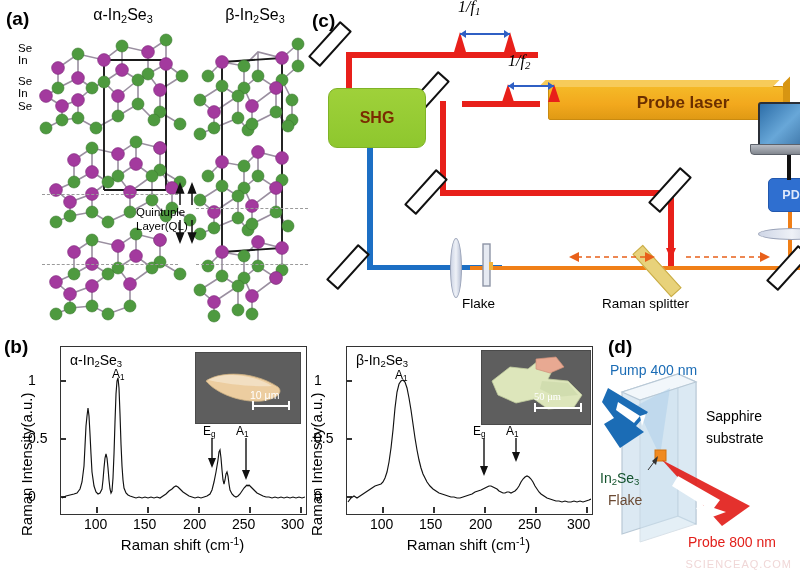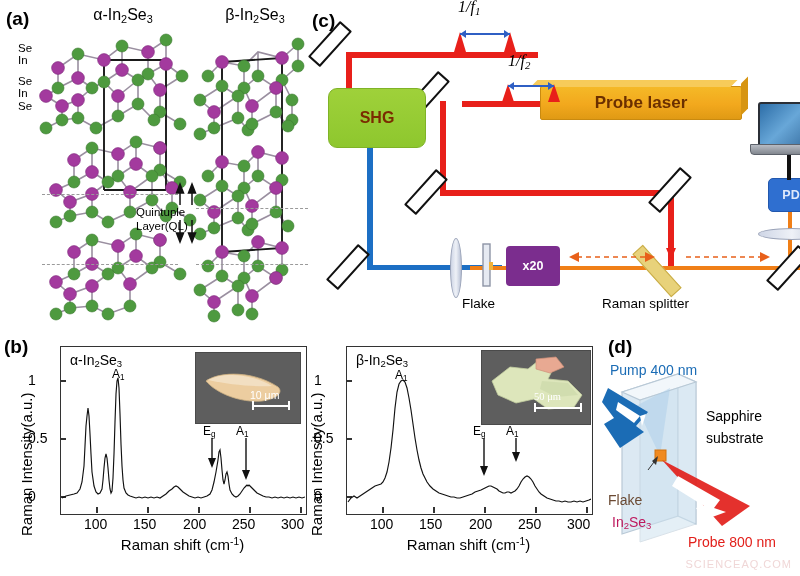--- a/index.html
+++ b/index.html
@@ -351,21 +351,21 @@
   <div class="beam orangebeam" style="left:360px;top:266px;width:135px;height:4px;"></div>
   <div class="beam orangebeam" style="left:478px;top:178px;width:4px;height:90px;"></div>
 
   <div class="mirror" style="left:12px;top:20px;width:12px;height:44px;transform:rotate(42deg);"></div>
   <div class="mirror" style="left:110px;top:70px;width:12px;height:44px;transform:rotate(42deg);"></div>
   <div class="mirror" style="left:108px;top:168px;width:12px;height:44px;transform:rotate(42deg);"></div>
   <div class="mirror" style="left:352px;top:166px;width:12px;height:44px;transform:rotate(42deg);"></div>
   <div class="mirror" style="left:30px;top:243px;width:12px;height:44px;transform:rotate(42deg);"></div>
   <div class="mirror" style="left:470px;top:244px;width:12px;height:44px;transform:rotate(42deg);"></div>
 
-  <div class="laserbox" style="left:230px;top:86px;width:200px;height:32px;">
+  <div class="laserbox" style="left:238px;top:86px;width:200px;height:32px;padding-left:34px;">
     <div class="top3d"></div>
       <div class="side3d"></div>
     <span>Probe laser</span>
   </div>
 
   <div class="shg" style="left:18px;top:88px;width:96px;height:58px;justify-content:center;">
     <span>SHG</span>
   </div>
 
   <svg style="position:absolute;left:130px;top:8px;width:120px;height:52px;">
@@ -384,23 +384,20 @@
     <polygon points="16,28 22,24 22,32" fill="#2f5fc4"></polygon>
     <polygon points="62,28 56,24 56,32" fill="#2f5fc4"></polygon>
   </svg>
   <div class="fcap" style="left:198px;top:52px;">1/<i>f</i><sub>2</sub></div>
 
   <div class="lens" style="left:140px;top:238px;width:10px;height:58px;"></div>
   <svg style="position:absolute;left:168px;top:240px;width:22px;height:56px;">
     <rect x="5" y="4" width="7" height="42" fill="#e6eaf2" stroke="#8d94a6" stroke-width="1.4"></rect>
     <rect x="11" y="22" width="4" height="8" fill="#f0b23a"></rect>
   </svg>
-  <div class="objbox" style="left:196px;top:246px;width:54px;height:40px;">
-    <span>x20</span>
-  </div>
   <div class="cap" style="left:152px;top:296px;">Flake</div>
 
   <div class="bsplit" style="left:340px;top:242px;width:12px;height:56px;"></div>
   <div class="cap" style="left:292px;top:296px;">Raman splitter</div>
 
   <svg style="position:absolute;left:255px;top:246px;width:100px;height:22px;">
     <line x1="12" y1="11" x2="82" y2="11" stroke="#e8601a" stroke-width="1.6" stroke-dasharray="5,4"></line>
     <polygon points="4,11 14,6 14,16" fill="#e8601a"></polygon>
     <polygon points="90,11 80,6 80,16" fill="#e8601a"></polygon>
   </svg>
@@ -585,18 +582,18 @@
 
     <polygon points="62,130 150,176 122,196" fill="#e2201b" opacity="0.92"></polygon>
     <g>
       <polygon points="78,146 120,170 114,178 126,182 104,190 96,178 104,176 72,156" fill="#ffffff"></polygon>
     </g>
   </svg>
 
   <div class="dlab" style="left:10px;top:32px;color:#1b6cb5;">Pump 400 nm</div>
   <div class="dlab" style="left:106px;top:78px;">Sapphire</div>
   <div class="dlab" style="left:106px;top:100px;">substrate</div>
-  <div class="dlab" style="left:12px;top:140px;color:#be185d;margin-top:44px;">In<sub>2</sub>Se<sub>3</sub></div>
+  <div class="dlab" style="left:0;top:140px;color:#14532d;">In<sub>2</sub>Se<sub>3</sub></div>
   <div class="dlab" style="left:8px;top:162px;color:#6b4a33;">Flake</div>
   <div class="dlab" style="left:88px;top:204px;color:#e2201b;">Probe 800 nm</div>
 </div>
 
 <div class="watermark">SCIENCEAQ.COM</div>
 
 </body></html>

